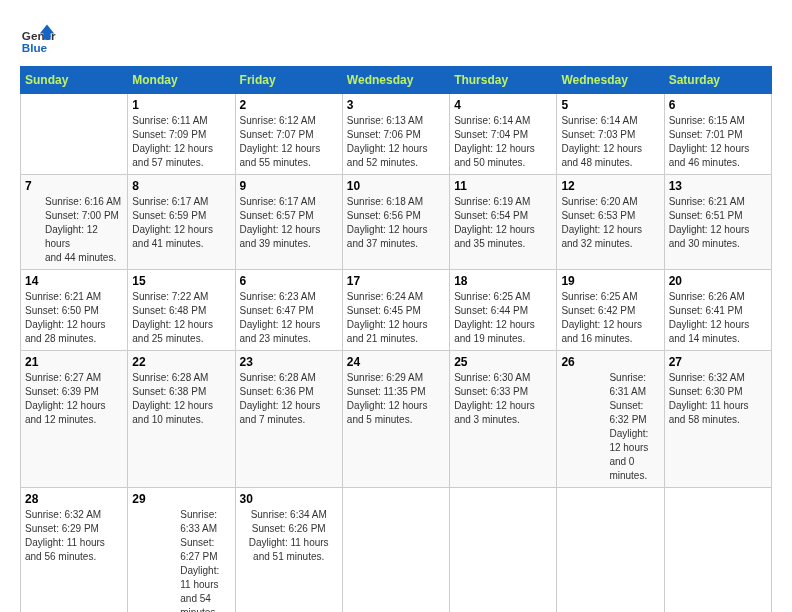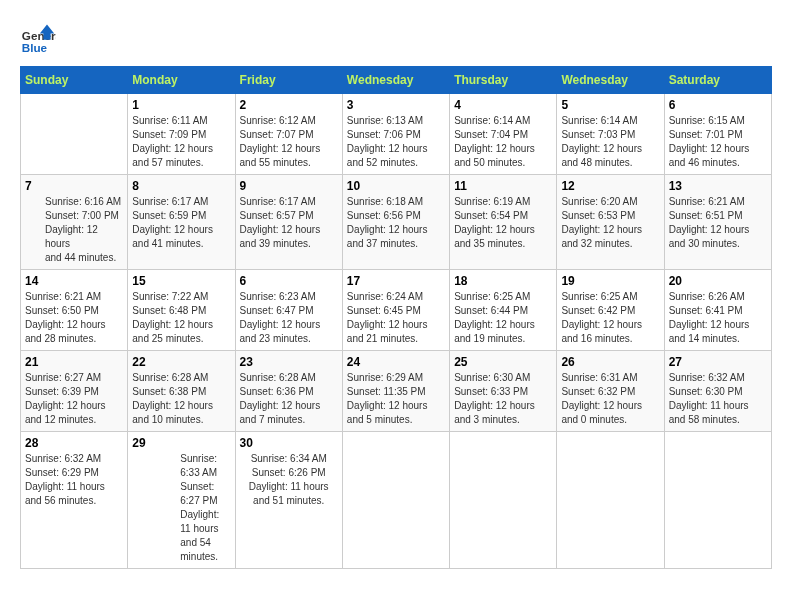--- a/index.html
+++ b/index.html
@@ -282,21 +282,21 @@
         </td>
         <td class="row-bg-even">
           <span class="day-number">25</span>
           <div class="day-info" style="white-space: pre-line;">Sunrise: 6:30 AM
 Sunset: 6:33 PM
 Daylight: 12 hours
 and 3 minutes.</div>
         </td>
         <td class="row-bg-even">
           <span class="day-number">26</span>
-          <div class="day-info" style="white-space: pre-line;">Sunrise: 6:31 AM
+          <div class="day-info" style="white-space: pre-line; margin-left: 48px;">Sunrise: 6:31 AM
 Sunset: 6:32 PM
 Daylight: 12 hours
 and 0 minutes.</div>
         </td>
         <td class="row-bg-even">
           <span class="day-number">27</span>
           <div class="day-info" style="white-space: pre-line;">Sunrise: 6:32 AM
 Sunset: 6:30 PM
 Daylight: 11 hours
 and 58 minutes.</div>

